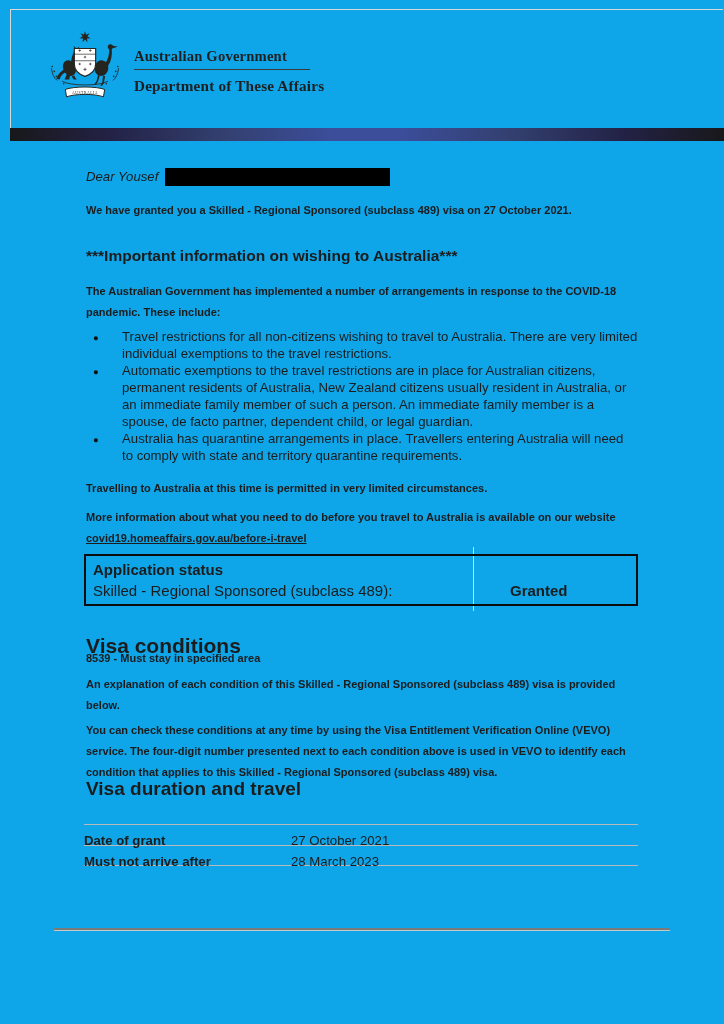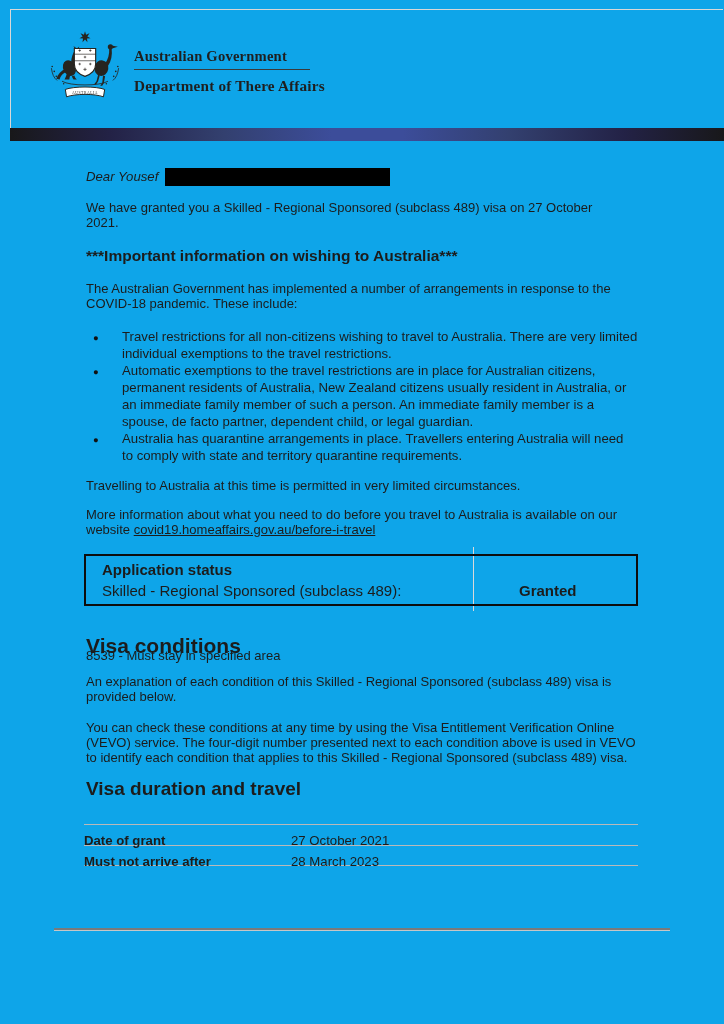--- a/index.html
+++ b/index.html
@@ -1,21 +1,21 @@
 <!DOCTYPE html>
 <html><head>
 <meta charset="utf-8">
 <style>
   html,body { margin:0; padding:0; background:#ffffff; }
   .page {
     position:relative; width:724px; height:1024px; background:#0ea5e9;
     font-family:"Liberation Sans", sans-serif; color:#1c1c1c; overflow:hidden;
   }
   .abs { position:absolute; }
-  .para { font-size:13px; line-height:15px; }
+  .para { font-size:11px; line-height:21px;font-weight:bold; }
   .h1 { font-weight:bold; font-size:15.5px; line-height:19px; }
 
   
   .scan-top { left:10px; top:9px; width:713px; height:1px; background:#d8d8d8; }
   .scan-left { left:10px; top:9px; width:1px; height:119px; background:#d8d8d8; }
 
   
   .crest { left:44px; top:27px; width:82px; height:79px; }
   .gov-block { left:134px; top:47px; width:220px; font-family:"Liberation Serif", serif; color:#1f1f1f; }
   .gov-line1 { font-weight:bold; font-size:14.6px; line-height:18px; letter-spacing:0.2px; }
@@ -38,21 +38,21 @@
   .bullets li { position:relative; padding-left:36px; font-size:13.2px; line-height:17px; margin:0; }
   .bullets li::before { content:"●"; position:absolute; left:7px; top:1px; font-size:9.5px; color:#111; }
 
   .travel-note { left:86px; top:478px; width:560px; }
   .more-info { left:86px; top:507px; width:558px; }
   .more-info a { color:#1c1c1c; text-decoration:underline; }
 
   .status-vline { left:473px; top:547px; width:1px; height:64px; background:#d9d9d9; }
   .status-box {
     left:84px; top:554px; width:554px; height:52px; box-sizing:border-box;
-    border:2px solid #0d0d0d; padding:3px 8px 0 16px; background:transparent;
+    border:2px solid #0d0d0d; padding:3px 8px 0 7px; background:transparent;
   }
   .status-heading { font-weight:bold; font-size:15px; line-height:22px; }
   .status-row { position:relative; font-size:15px; line-height:20px; }
   .status-granted { position:absolute; left:417px; top:0; font-weight:bold; }
 
   .vc-head { left:86px; top:636px; width:300px; font-size:21px; }
   .vc-cond { left:86px; top:648px; width:400px; }
   .vc-expl { left:86px; top:674px; width:555px; }
   .vevo { left:86px; top:720px; width:552px; }
 
@@ -121,21 +121,21 @@
         <circle cx="76" cy="69" r="0.9"></circle>
     </g>
 
     <path d="M26,76 C36,72 64,72 74,76 L72.5,85 C62,81 38,81 27.5,85 Z" fill="#ffffff" stroke="#26241f" stroke-width="1.2"></path>
     <text x="50" y="81.8" font-size="4.6" font-family="Liberation Serif, serif" fill="#1f1f1f" text-anchor="middle" letter-spacing="0.6">AUSTRALIA</text>
   </svg>
 
   <div class="abs gov-block">
     <div class="gov-line1">Australian Government</div>
     <div class="gov-rule"></div>
-    <div class="gov-line2">Department of There Affairs</div>
+    <div class="gov-line2">Department of These Affairs</div>
   </div>
 
   <div class="abs grad-bar"></div>
 
   <div class="abs salutation">
     <span>Dear Yousef</span><span class="redacted"></span>
   </div>
 
   <div class="abs para intro">We have granted you a Skilled - Regional Sponsored (subclass 489) visa on 27 October 2021.</div>
 

